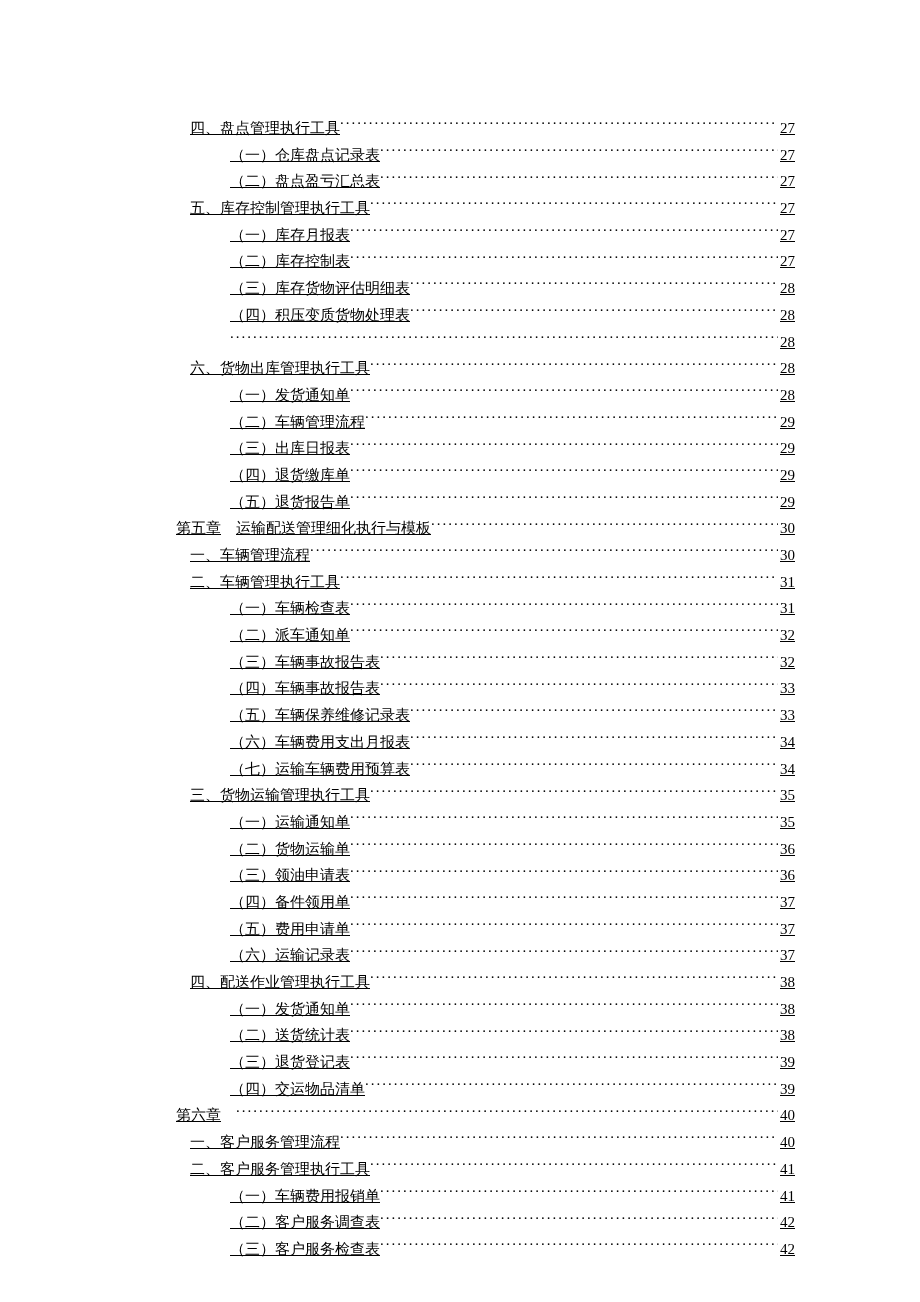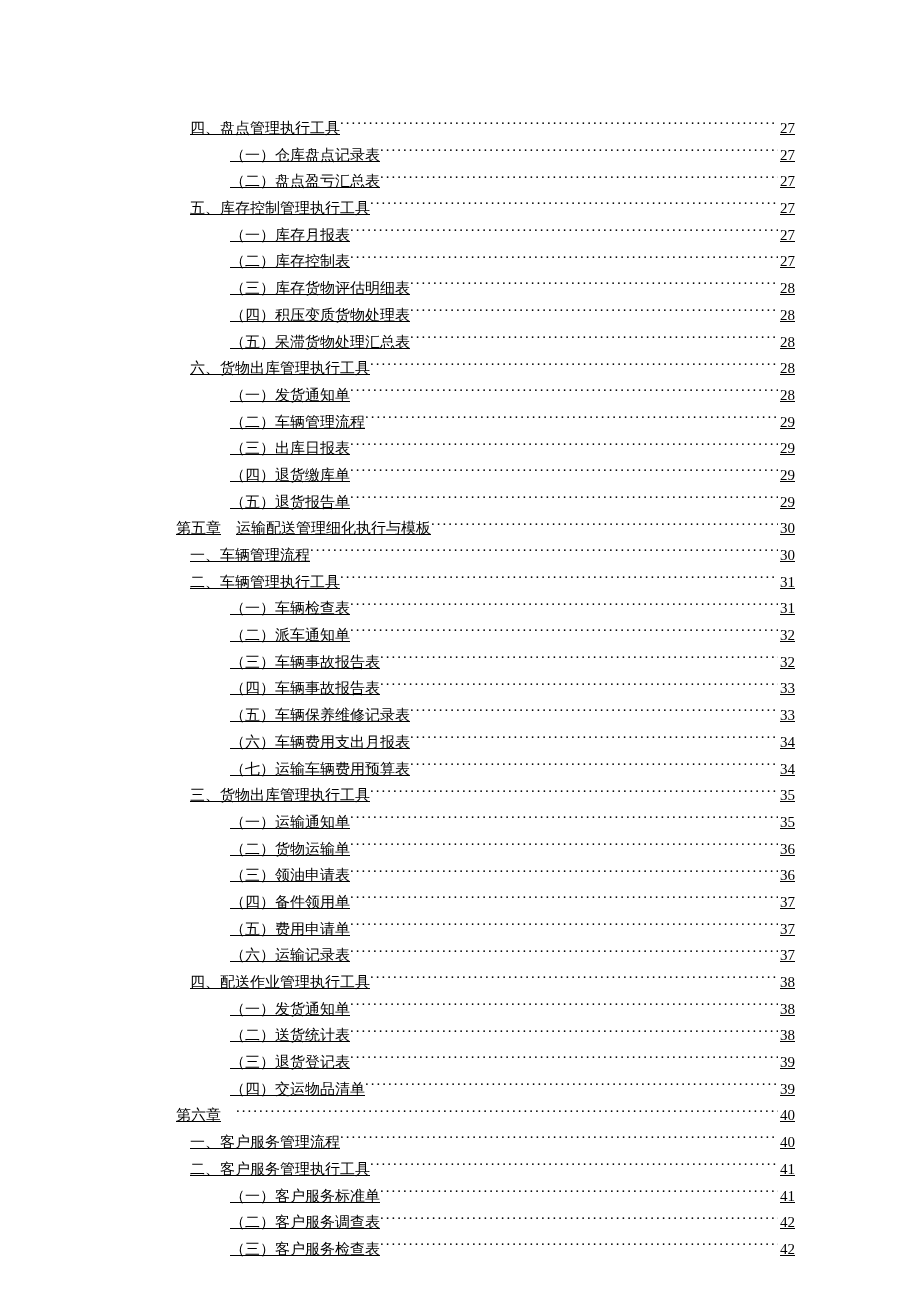--- a/index.html
+++ b/index.html
@@ -94,21 +94,20 @@
         <span class="label">（三）库存货物评估明细表</span>
         <span class="dots"></span>
         <span class="page-num">28</span>
       </div>
       <div class="toc-row indent-2">
         <span class="label">（四）积压变质货物处理表</span>
         <span class="dots"></span>
         <span class="page-num">28</span>
       </div>
       <div class="toc-row indent-2">
-        <span class="label">（五）呆滞货物处理汇总表</span>
         <span class="dots"></span>
         <span class="page-num">28</span>
       </div>
       <div class="toc-row indent-1">
         <span class="label">六、货物出库管理执行工具</span>
         <span class="dots"></span>
         <span class="page-num">28</span>
       </div>
       <div class="toc-row indent-2">
         <span class="label">（一）发货通知单</span>
@@ -180,21 +179,21 @@
         <span class="label">（六）车辆费用支出月报表</span>
         <span class="dots"></span>
         <span class="page-num">34</span>
       </div>
       <div class="toc-row indent-2">
         <span class="label">（七）运输车辆费用预算表</span>
         <span class="dots"></span>
         <span class="page-num">34</span>
       </div>
       <div class="toc-row indent-1">
-        <span class="label">三、货物出库管理执行工具</span>
+        <span class="label">三、货物运输管理执行工具</span>
         <span class="dots"></span>
         <span class="page-num">35</span>
       </div>
       <div class="toc-row indent-2">
         <span class="label">（一）运输通知单</span>
         <span class="dots"></span>
         <span class="page-num">35</span>
       </div>
       <div class="toc-row indent-2">
         <span class="label">（二）货物运输单</span>
@@ -255,21 +254,21 @@
         <span class="label">一、客户服务管理流程</span>
         <span class="dots"></span>
         <span class="page-num">40</span>
       </div>
       <div class="toc-row indent-1">
         <span class="label">二、客户服务管理执行工具</span>
         <span class="dots"></span>
         <span class="page-num">41</span>
       </div>
       <div class="toc-row indent-2">
-        <span class="label">（一）客户服务标准单</span>
+        <span class="label">（一）车辆费用报销单</span>
         <span class="dots"></span>
         <span class="page-num">41</span>
       </div>
       <div class="toc-row indent-2">
         <span class="label">（二）客户服务调查表</span>
         <span class="dots"></span>
         <span class="page-num">42</span>
       </div>
       <div class="toc-row indent-2">
         <span class="label">（三）客户服务检查表</span>

